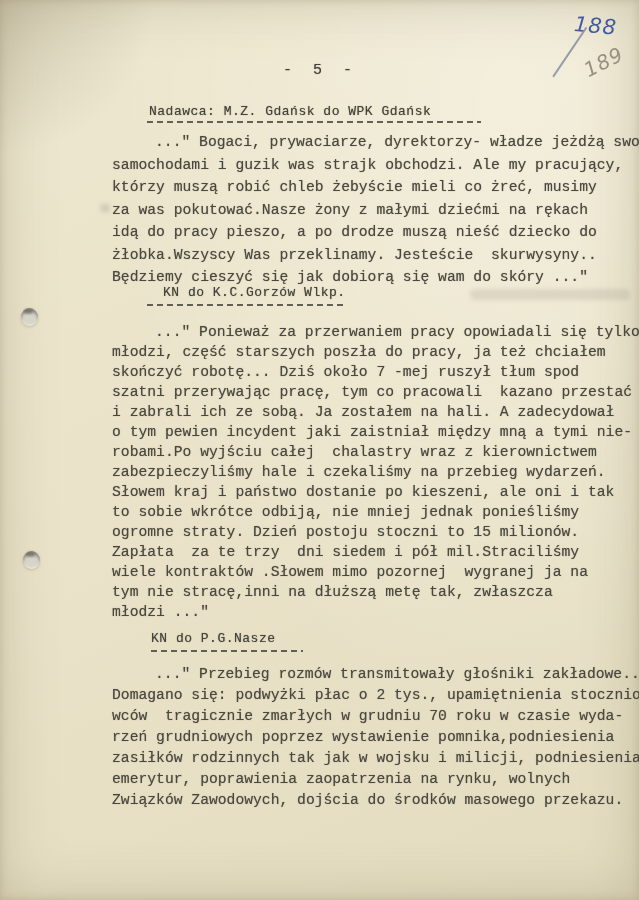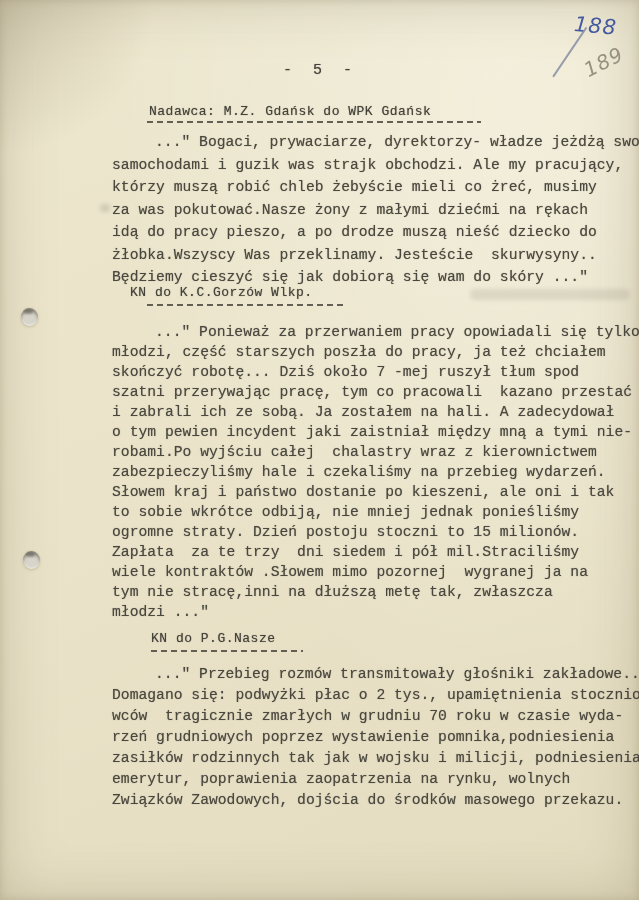--- a/index.html
+++ b/index.html
@@ -28,21 +28,21 @@
   .para{position:absolute;left:112px;width:545px;}
   #para1{top:131px;line-height:22.5px;}
   #para2{top:322px;line-height:20px;}
   #para3{top:664px;line-height:21px;}
   .sec-header{
     position:absolute;white-space:pre;letter-spacing:0.5px;
     color:#45423a;text-shadow:0 0 1px rgba(64,61,52,0.6);
     font-size:13px;
   }
   #hdr1{left:149px;top:104px;}
-  #hdr2{left:130px;top:285px;}
+  #hdr2{left:163px;top:285px;}
   #hdr3{left:151px;top:631px;}
   .dashline{
     position:absolute;height:2px;opacity:0.85;
     background:repeating-linear-gradient(90deg,#4a473e 0 6px,transparent 6px 10px);
   }
   #ul1{left:147px;top:121px;width:334px;}
   #ul2{left:147px;top:304px;width:198px;}
   #ul3{left:151px;top:650px;width:152px;}
   #pagenum{
     position:absolute;left:283px;top:62px;white-space:pre;

